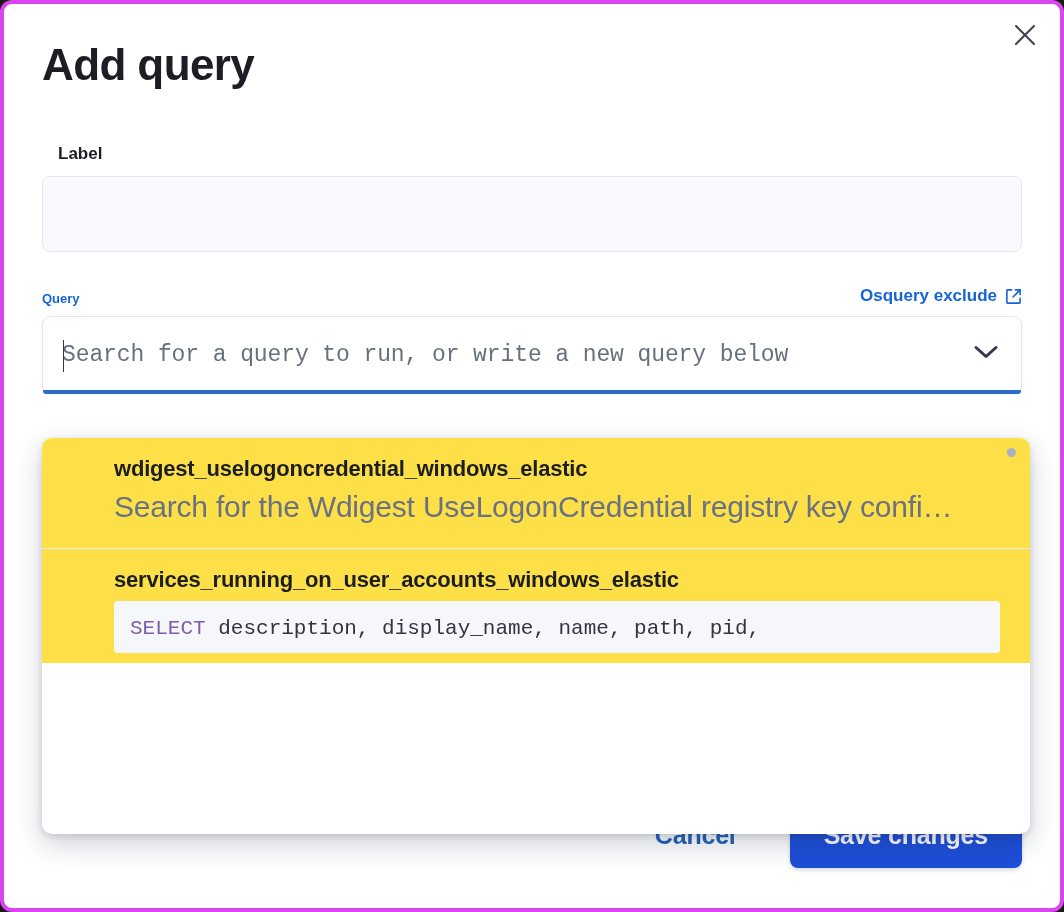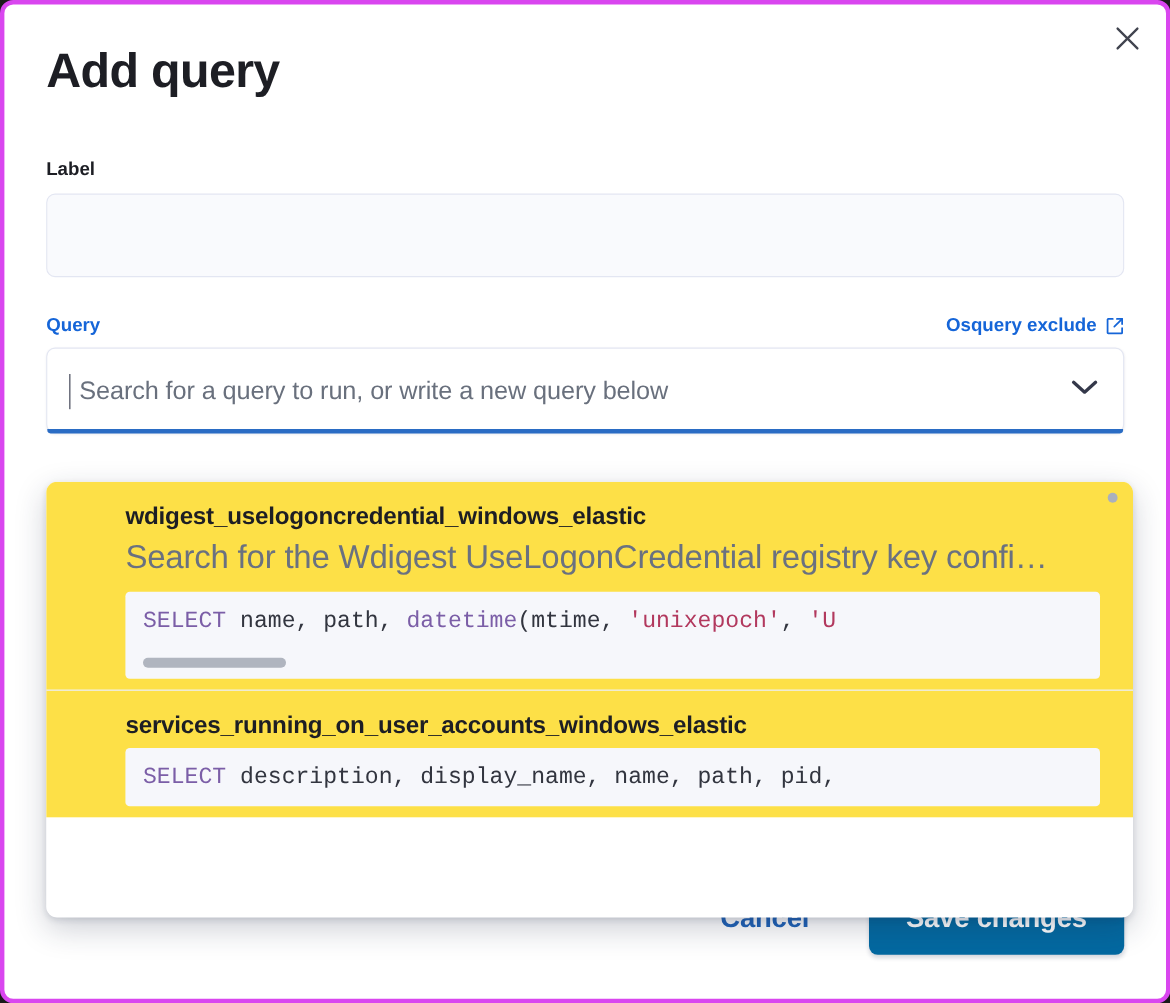--- a/index.html
+++ b/index.html
@@ -48,20 +48,21 @@
     margin: 0 0 56px 0;
     line-height: 1.05;
   }
 
   .field-label {
     font-size: 17px;
     font-weight: 700;
     color: #1d1e24;
     margin-bottom: 12px;
     display: block;
+    margin-left: 16px;
   }
 
   .text-input {
     width: 100%;
     height: 76px;
     border: 1px solid #e3e6f2;
     border-radius: 8px;
     background: #f9fafd;
     padding: 0 16px;
     font-size: 18px;
@@ -72,21 +73,21 @@
 
   
   .query-row {
     display: flex;
     align-items: flex-end;
     justify-content: space-between;
     margin-top: 34px;
     margin-bottom: 10px;
   }
   .query-label {
-    font-size: 17px;
+    font-size: 13px;
     font-weight: 700;
     color: #1565d8;
   }
   .schema-link {
     font-size: 17px;
     font-weight: 700;
     color: #1565d8;
     text-decoration: none;
     display: inline-flex;
     align-items: center;
@@ -99,21 +100,22 @@
   .combo {
     position: relative;
     width: 100%;
     height: 78px;
     background: #ffffff;
     border: 1px solid #e3e6f2;
     border-radius: 8px;
     box-shadow: 0 1px 2px rgba(20,30,60,0.06);
     display: flex;
     align-items: center;
-    padding: 0 26px;
+    padding: 0 16px;
+    font-family: Liberation Mono, monospace;
   }
   .combo::after {
     content: "";
     position: absolute;
     left: 0; right: 0; bottom: -1px;
     height: 4px;
     background: #2a6cc4;
     border-radius: 0 0 3px 3px;
   }
   .combo-caret {
@@ -217,21 +219,21 @@
     border: 0;
     color: #1f63b8;
     font-size: 25px;
     font-weight: 600;
     font-family: "Liberation Sans", sans-serif;
     cursor: pointer;
     padding: 12px 18px;
     letter-spacing: -0.2px;
   }
   .btn-save {
-    background: #0369a1;
+    background: #1d4ed8;
     border: 0;
     color: #ffffff;
     font-size: 25px;
     font-weight: 600;
     font-family: "Liberation Sans", sans-serif;
     border-radius: 8px;
     padding: 18px 34px;
     cursor: pointer;
     letter-spacing: -0.2px;
     box-shadow: 0 2px 4px rgba(20,40,80,0.18);
@@ -285,24 +287,20 @@
     <button class="btn-cancel">Cancel</button>
     <button class="btn-save">Save changes</button>
   </div>
 
   <div class="dropdown">
     <span class="dropdown-scroll-dot"></span>
     <div id="dd-list">
         <div class="dd-item">
           <div class="dd-title">wdigest_uselogoncredential_windows_elastic</div>
           <div class="dd-desc">Search for the Wdigest UseLogonCredential registry key confi…</div>
-          <div class="dd-code">
-            <div class="dd-code-line"><span class="tok-kw">SELECT</span><span class="tok-pl"> name</span><span class="tok-pl">, </span><span class="tok-pl">path</span><span class="tok-pl">, </span><span class="tok-fn">datetime</span><span class="tok-pl">(mtime, </span><span class="tok-str">'unixepoch'</span><span class="tok-pl">, </span><span class="tok-str">'U</span></div>
-            <div class="code-scrollbar"></div>
-          </div>
         </div>
         <div class="dd-item">
           <div class="dd-title">services_running_on_user_accounts_windows_elastic</div>
           <div class="dd-code">
             <div class="dd-code-line"><span class="tok-kw">SELECT</span><span class="tok-pl"> description, display_name, name, path, pid,</span></div>
           </div>
         </div>
       </div>
   </div>
 

